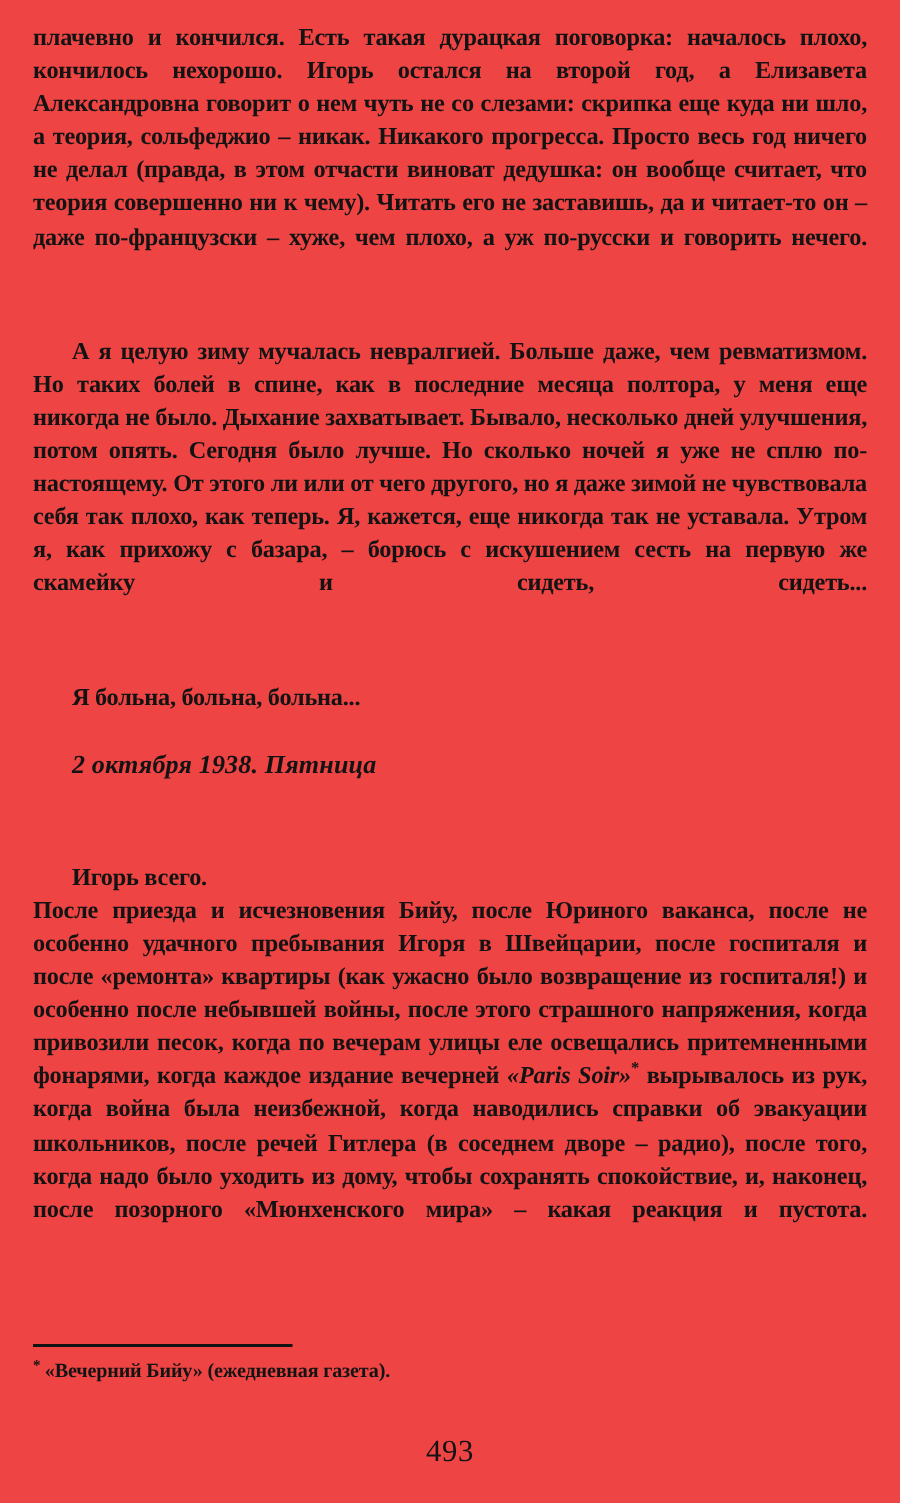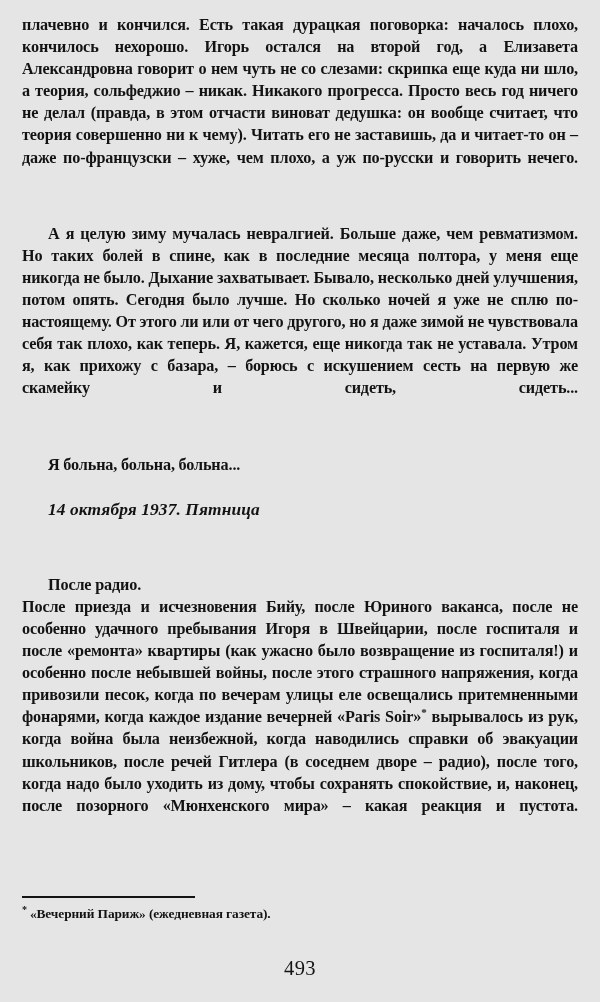--- a/index.html
+++ b/index.html
@@ -15,21 +15,21 @@
     font-family: "Liberation Serif", "DejaVu Serif", serif;
     color: #131313;
     -webkit-font-smoothing: none;
   }
 
   #page {
     position: absolute;
     left: 0; top: 0;
     width: 600px;
     height: 1002px;
-    background: #e5e5e5;
+    background: #ef4444;
   }
 
   #text-column {
     position: absolute;
     left: 22px;
     top: 14px;
     width: 556px;
   }
 
   p.body-par {
@@ -69,20 +69,21 @@
     line-height: 22.1px;
     letter-spacing: 0.1px;
     text-align: left;
     text-indent: 26px;
   }
 
   .gap-before-heading { height: 22px; }
   .gap-after-heading  { height: 22px; }
 
   .italic-title {
+    font-style: italic;
     font-weight: bold;
   }
 
   .fn-mark {
     font-size: 11px;
     vertical-align: super;
     font-weight: bold;
     line-height: 0;
   }
 
@@ -133,31 +134,31 @@
   <div id="text-column">
 
     <p class="body-par noindent">плачевно и кончился. Есть такая дурацкая поговорка: началось плохо, кончилось нехорошо. Игорь остался на второй год, а Елизавета Александровна говорит о нем чуть не со слезами: скрипка еще куда ни шло, а теория, сольфеджио – никак. Никакого прогресса. Просто весь год ничего не делал (правда, в этом отчасти виноват дедушка: он вообще считает, что теория совершенно ни к чему). Читать его не заставишь, да и читает-то он – даже по-французски – хуже, чем плохо, а уж по-русски и говорить нечего.</p>
 
     <p class="body-par indent">А я целую зиму мучалась невралгией. Больше даже, чем ревматизмом. Но таких болей в спине, как в последние месяца полтора, у меня еще никогда не было. Дыхание захватывает. Бывало, несколько дней улучшения, потом опять. Сегодня было лучше. Но сколько ночей я уже не сплю по-настоящему. От этого ли или от чего другого, но я даже зимой не чувствовала себя так плохо, как теперь. Я, кажется, еще никогда так не уставала. Утром я, как прихожу с базара, – борюсь с искушением сесть на первую же скамейку и сидеть, сидеть...</p>
 
     <p class="body-par indent nostretch">Я больна, больна, больна...</p>
 
     <div class="gap-before-heading"></div>
 
-    <p class="date-heading">14 октября 1937. Пятница</p>
+    <p class="date-heading">2 октября 1938. Пятница</p>
 
     <div class="gap-after-heading"></div>
 
-    <p class="body-par indent nostretch">После радио.</p>
+    <p class="body-par indent nostretch">Игорь всего.</p>
 
     <p class="body-par noindent"><span>После приезда и исчезновения Бийу, после Юриного вакан­са, после не особенно удачного пребывания Игоря в Швейцарии, после госпиталя и после «ремонта» квартиры (как ужасно было возвращение из госпиталя!) и особенно после небывшей войны, после этого страшного напряжения, когда привозили песок, когда по вечерам улицы еле освещались притемненными фонарями, когда каждое издание вечерней </span><span class="italic-title">«Paris Soir»</span><span class="fn-mark">*</span><span> вырывалось из рук, когда война была неизбежной, когда наводились справки об эвакуации школьников, после речей Гитлера (в соседнем дворе – радио), после того, когда надо было уходить из дому, чтобы сохранять спокойствие, и, наконец, после позорного «Мюнхенского мира» – какая реакция и пустота.</span></p>
 
 
   </div>
 
   <div id="footnote-block">
     <div id="footnote-rule"></div>
-    <p id="footnote-text"><span class="fn-star">*</span><span>«Вечерний Париж» (ежедневная газета).</span></p>
+    <p id="footnote-text"><span class="fn-star">*</span><span>«Вечерний Бийу» (ежедневная газета).</span></p>
   </div>
 
   <div id="page-number">493</div>
 
 </div>
 
 </body></html>

